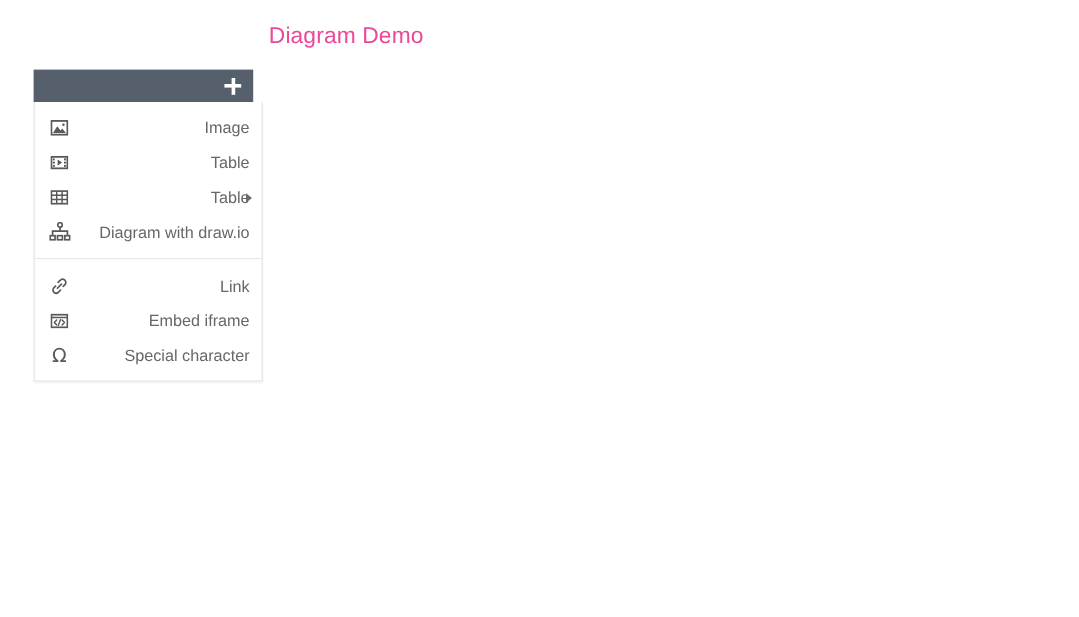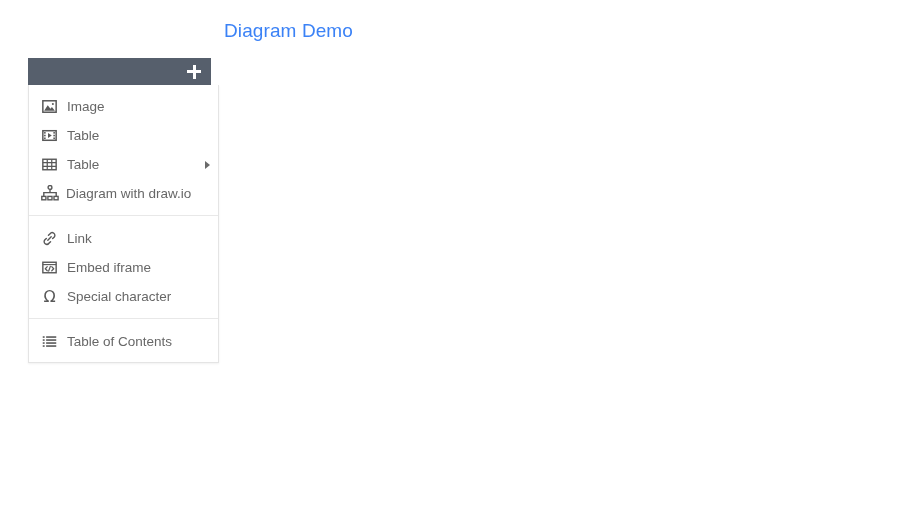--- a/index.html
+++ b/index.html
@@ -15,21 +15,21 @@
     position: relative;
   }
 
   
   .page-title {
     position: absolute;
     left: 224px;
     top: 20px;
     font-size: 19px;
     font-weight: 400;
-    color: #3b82f6;
+    color: #ec4899;
     letter-spacing: 0.1px;
     white-space: nowrap;
   }
 
   
   .editor-widget {
     position: absolute;
     left: 28px;
     top: 58px;
     width: 192px;
@@ -99,20 +99,21 @@
   }
 
   .menu-item {
     position: relative;
     display: flex;
     align-items: center;
     height: 29px;
     padding: 0 10px 0 11px;
     cursor: pointer;
     box-sizing: border-box;
+    justify-content: space-between;
   }
 
   .menu-icon {
     width: 19px;
     height: 19px;
     flex: 0 0 19px;
     display: flex;
     align-items: center;
     justify-content: center;
     color: #595959;
@@ -259,34 +260,15 @@
 
       <div class="menu-item">
         <span class="menu-icon">
           <span class="glyph-omega">Ω</span>
         </span>
         <span class="menu-label">Special character</span>
       </div>
 
     </div>
 
-    <div class="menu-group">
-
-      <div class="menu-item">
-        <span class="menu-icon">
-          <svg width="15" height="15" viewBox="0 0 16 16" fill="none">
-            <rect x="0.8" y="2.4" width="2.0" height="1.7" fill="#595959"></rect>
-            <rect x="0.8" y="5.6" width="2.0" height="1.7" fill="#595959"></rect>
-            <rect x="0.8" y="8.8" width="2.0" height="1.7" fill="#595959"></rect>
-            <rect x="0.8" y="12.0" width="2.0" height="1.7" fill="#595959"></rect>
-            <rect x="4.4" y="2.4" width="10.8" height="1.7" fill="#595959"></rect>
-            <rect x="4.4" y="5.6" width="10.8" height="1.7" fill="#595959"></rect>
-            <rect x="4.4" y="8.8" width="10.8" height="1.7" fill="#595959"></rect>
-            <rect x="4.4" y="12.0" width="10.8" height="1.7" fill="#595959"></rect>
-          </svg>
-        </span>
-        <span class="menu-label">Table of Contents</span>
-      </div>
-
-    </div>
 
   </div>
 </div>
 
 </body></html>

